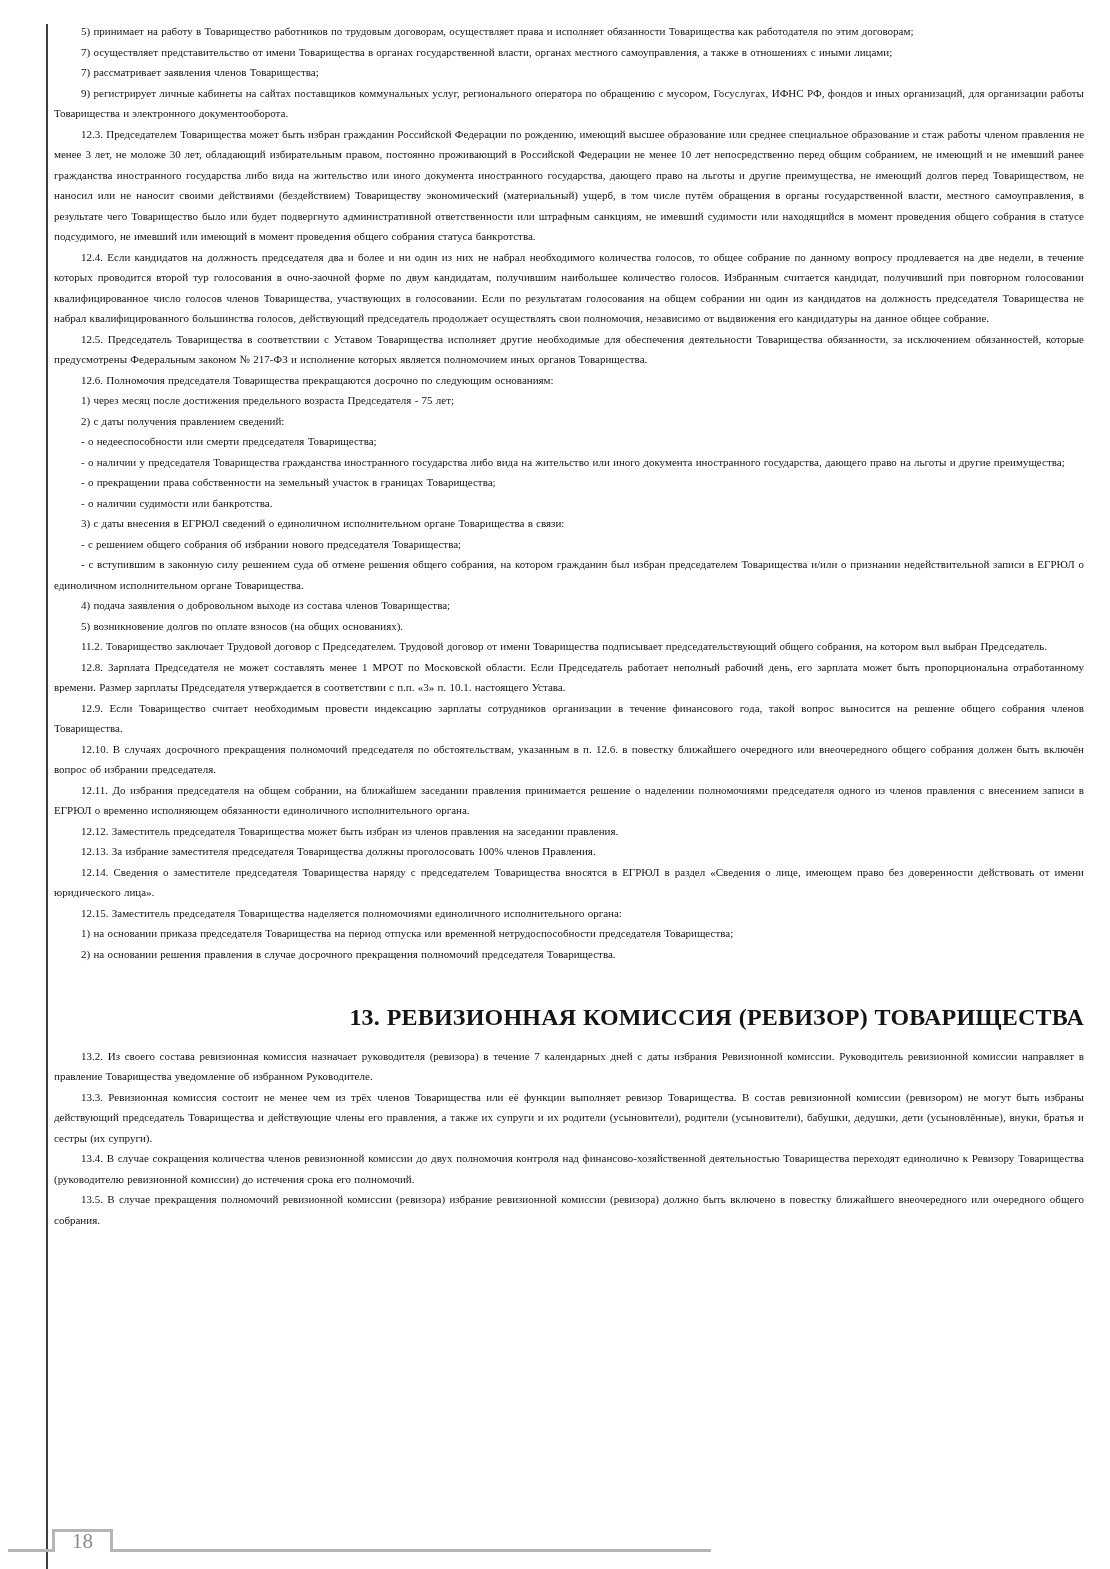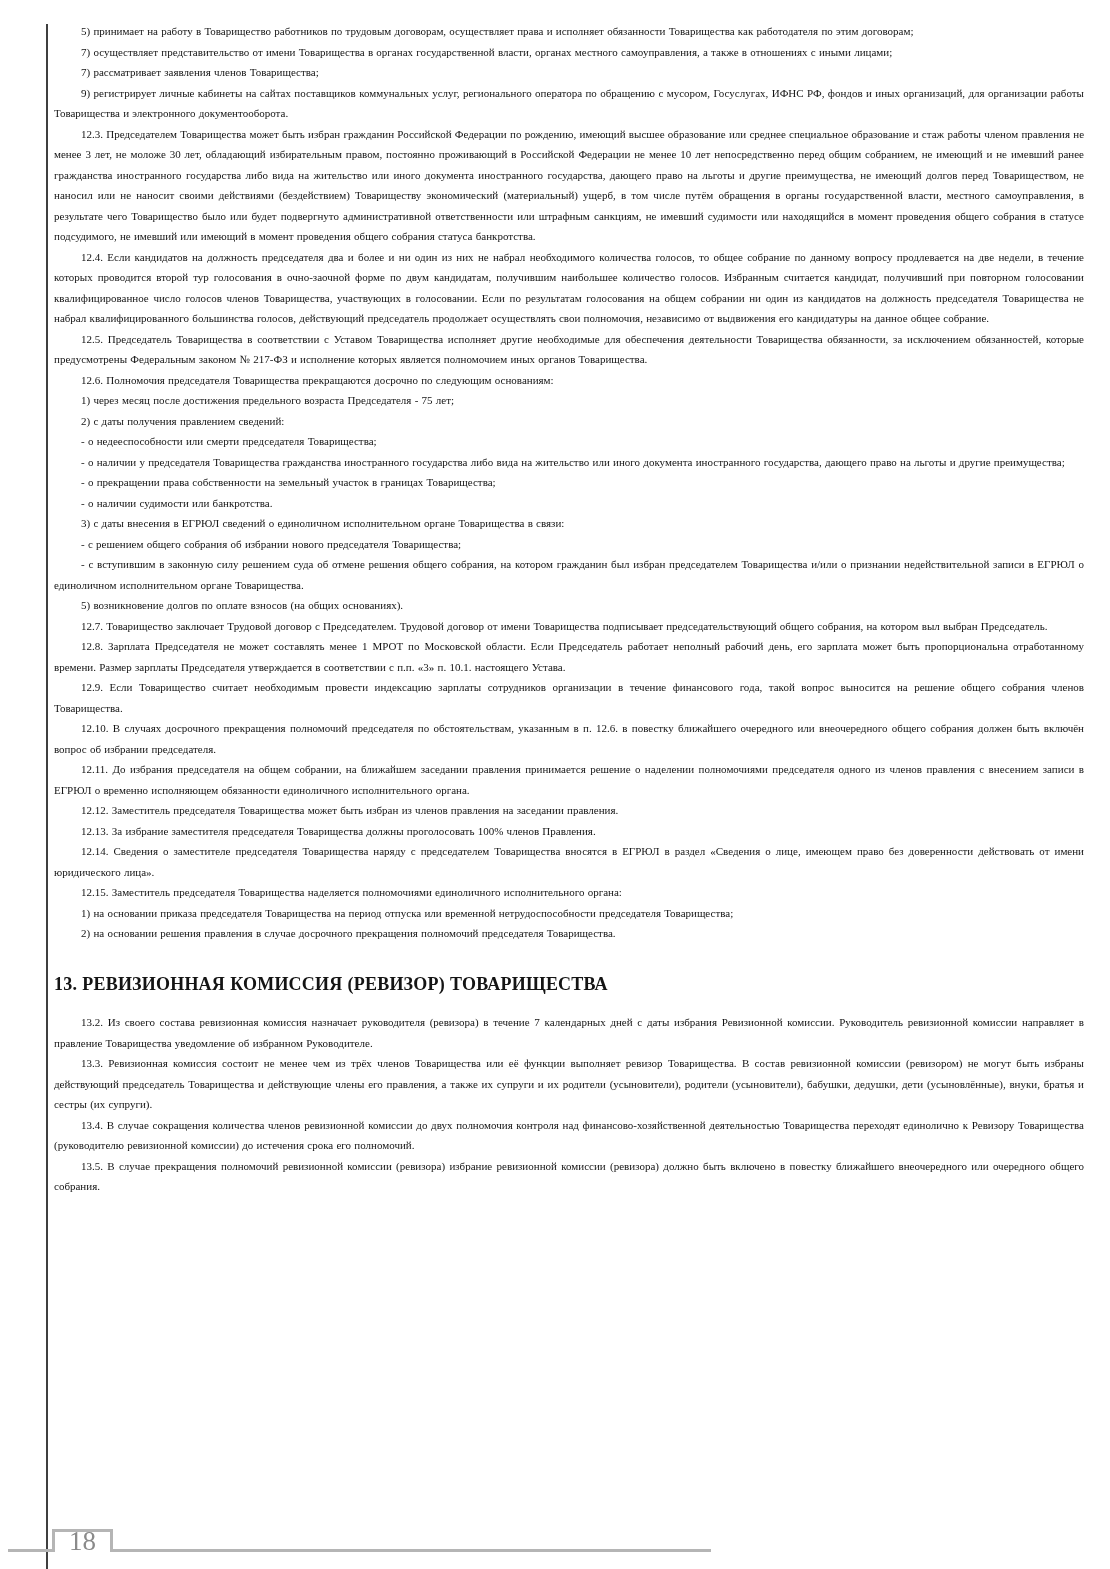--- a/index.html
+++ b/index.html
@@ -31,24 +31,24 @@
   }
   .para {
     margin: 0;
     font-size: 11px;
     line-height: 20.5px;
     text-align: justify;
     text-indent: 27px;
     word-spacing: 0.5px;
   }
   .section-heading {
-    margin: 30px 0 18px 0;
-    font-size: 18px;
+    margin: 43px 0 18px 0;
+    font-size: 24px;
     font-weight: bold;
-    text-align: left;
+    text-align: right;
     text-indent: 0;
     letter-spacing: 0.2px;
   }
   
   .footer-line-left {
     position: absolute;
     left: 8px;
     top: 1549px;
     width: 44px;
     height: 3px;
@@ -70,21 +70,21 @@
     height: 20px;
     border-left: 3px solid #b5b5b5;
     border-top: 3px solid #b5b5b5;
     border-right: 3px solid #b5b5b5;
     background: #ffffff;
     display: flex;
     align-items: flex-end;
     justify-content: center;
   }
   .page-number {
-    font-size: 27px;
+    font-size: 21px;
     line-height: 21px;
     color: #8a8a8a;
     font-family: "Liberation Serif", "DejaVu Serif", serif;
   }
 </style>
 </head>
 <body>
 
 <div class="page-border-line"></div>
 
@@ -100,22 +100,23 @@
       <p class="para">12.6. Полномочия председателя Товарищества прекращаются досрочно по следующим основаниям:</p>
       <p class="para">1) через месяц после достижения предельного возраста Председателя - 75 лет;</p>
       <p class="para">2) с даты получения правлением сведений:</p>
       <p class="para">- о недееспособности или смерти председателя Товарищества;</p>
       <p class="para">- о наличии у председателя Товарищества гражданства иностранного государства либо вида на жительство или иного документа иностранного государства, дающего право на льготы и другие преимущества;</p>
       <p class="para">- о прекращении права собственности на земельный участок в границах Товарищества;</p>
       <p class="para">- о наличии судимости или банкротства.</p>
       <p class="para">3) с даты внесения в ЕГРЮЛ сведений о единоличном исполнительном органе Товарищества в связи:</p>
       <p class="para">- с решением общего собрания об избрании нового председателя Товарищества;</p>
       <p class="para">- с вступившим в законную силу решением суда об отмене решения общего собрания, на котором гражданин был избран председателем Товарищества и/или о признании недействительной записи в ЕГРЮЛ о единоличном исполнительном органе Товарищества.</p>
+      <p class="para">4) подача заявления о добровольном выходе из состава членов Товарищества;</p>
       <p class="para">5) возникновение долгов по оплате взносов (на общих основаниях).</p>
-      <p class="para">12.7. Товарищество заключает Трудовой договор с Председателем. Трудовой договор от имени Товарищества подписывает председательствующий общего собрания, на котором выл выбран Председатель.</p>
+      <p class="para">11.2. Товарищество заключает Трудовой договор с Председателем. Трудовой договор от имени Товарищества подписывает председательствующий общего собрания, на котором выл выбран Председатель.</p>
       <p class="para">12.8. Зарплата Председателя не может составлять менее 1 МРОТ по Московской области. Если Председатель работает неполный рабочий день, его зарплата может быть пропорциональна отработанному времени. Размер зарплаты Председателя утверждается в соответствии с п.п. «3» п. 10.1. настоящего Устава.</p>
       <p class="para">12.9. Если Товарищество считает необходимым провести индексацию зарплаты сотрудников организации в течение финансового года, такой вопрос выносится на решение общего собрания членов Товарищества.</p>
       <p class="para">12.10. В случаях досрочного прекращения полномочий председателя по обстоятельствам, указанным в п. 12.6. в повестку ближайшего очередного или внеочередного общего собрания должен быть включён вопрос об избрании председателя.</p>
       <p class="para">12.11. До избрания председателя на общем собрании, на ближайшем заседании правления принимается решение о наделении полномочиями председателя одного из членов правления с внесением записи в ЕГРЮЛ о временно исполняющем обязанности единоличного исполнительного органа.</p>
       <p class="para">12.12. Заместитель председателя Товарищества может быть избран из членов правления на заседании правления.</p>
       <p class="para">12.13. За избрание заместителя председателя Товарищества должны проголосовать 100% членов Правления.</p>
       <p class="para">12.14. Сведения о заместителе председателя Товарищества наряду с председателем Товарищества вносятся в ЕГРЮЛ в раздел «Сведения о лице, имеющем право без доверенности действовать от имени юридического лица».</p>
       <p class="para">12.15. Заместитель председателя Товарищества наделяется полномочиями единоличного исполнительного органа:</p>
       <p class="para">1) на основании приказа председателя Товарищества на период отпуска или временной нетрудоспособности председателя Товарищества;</p>
       <p class="para">2) на основании решения правления в случае досрочного прекращения полномочий председателя Товарищества.</p>

